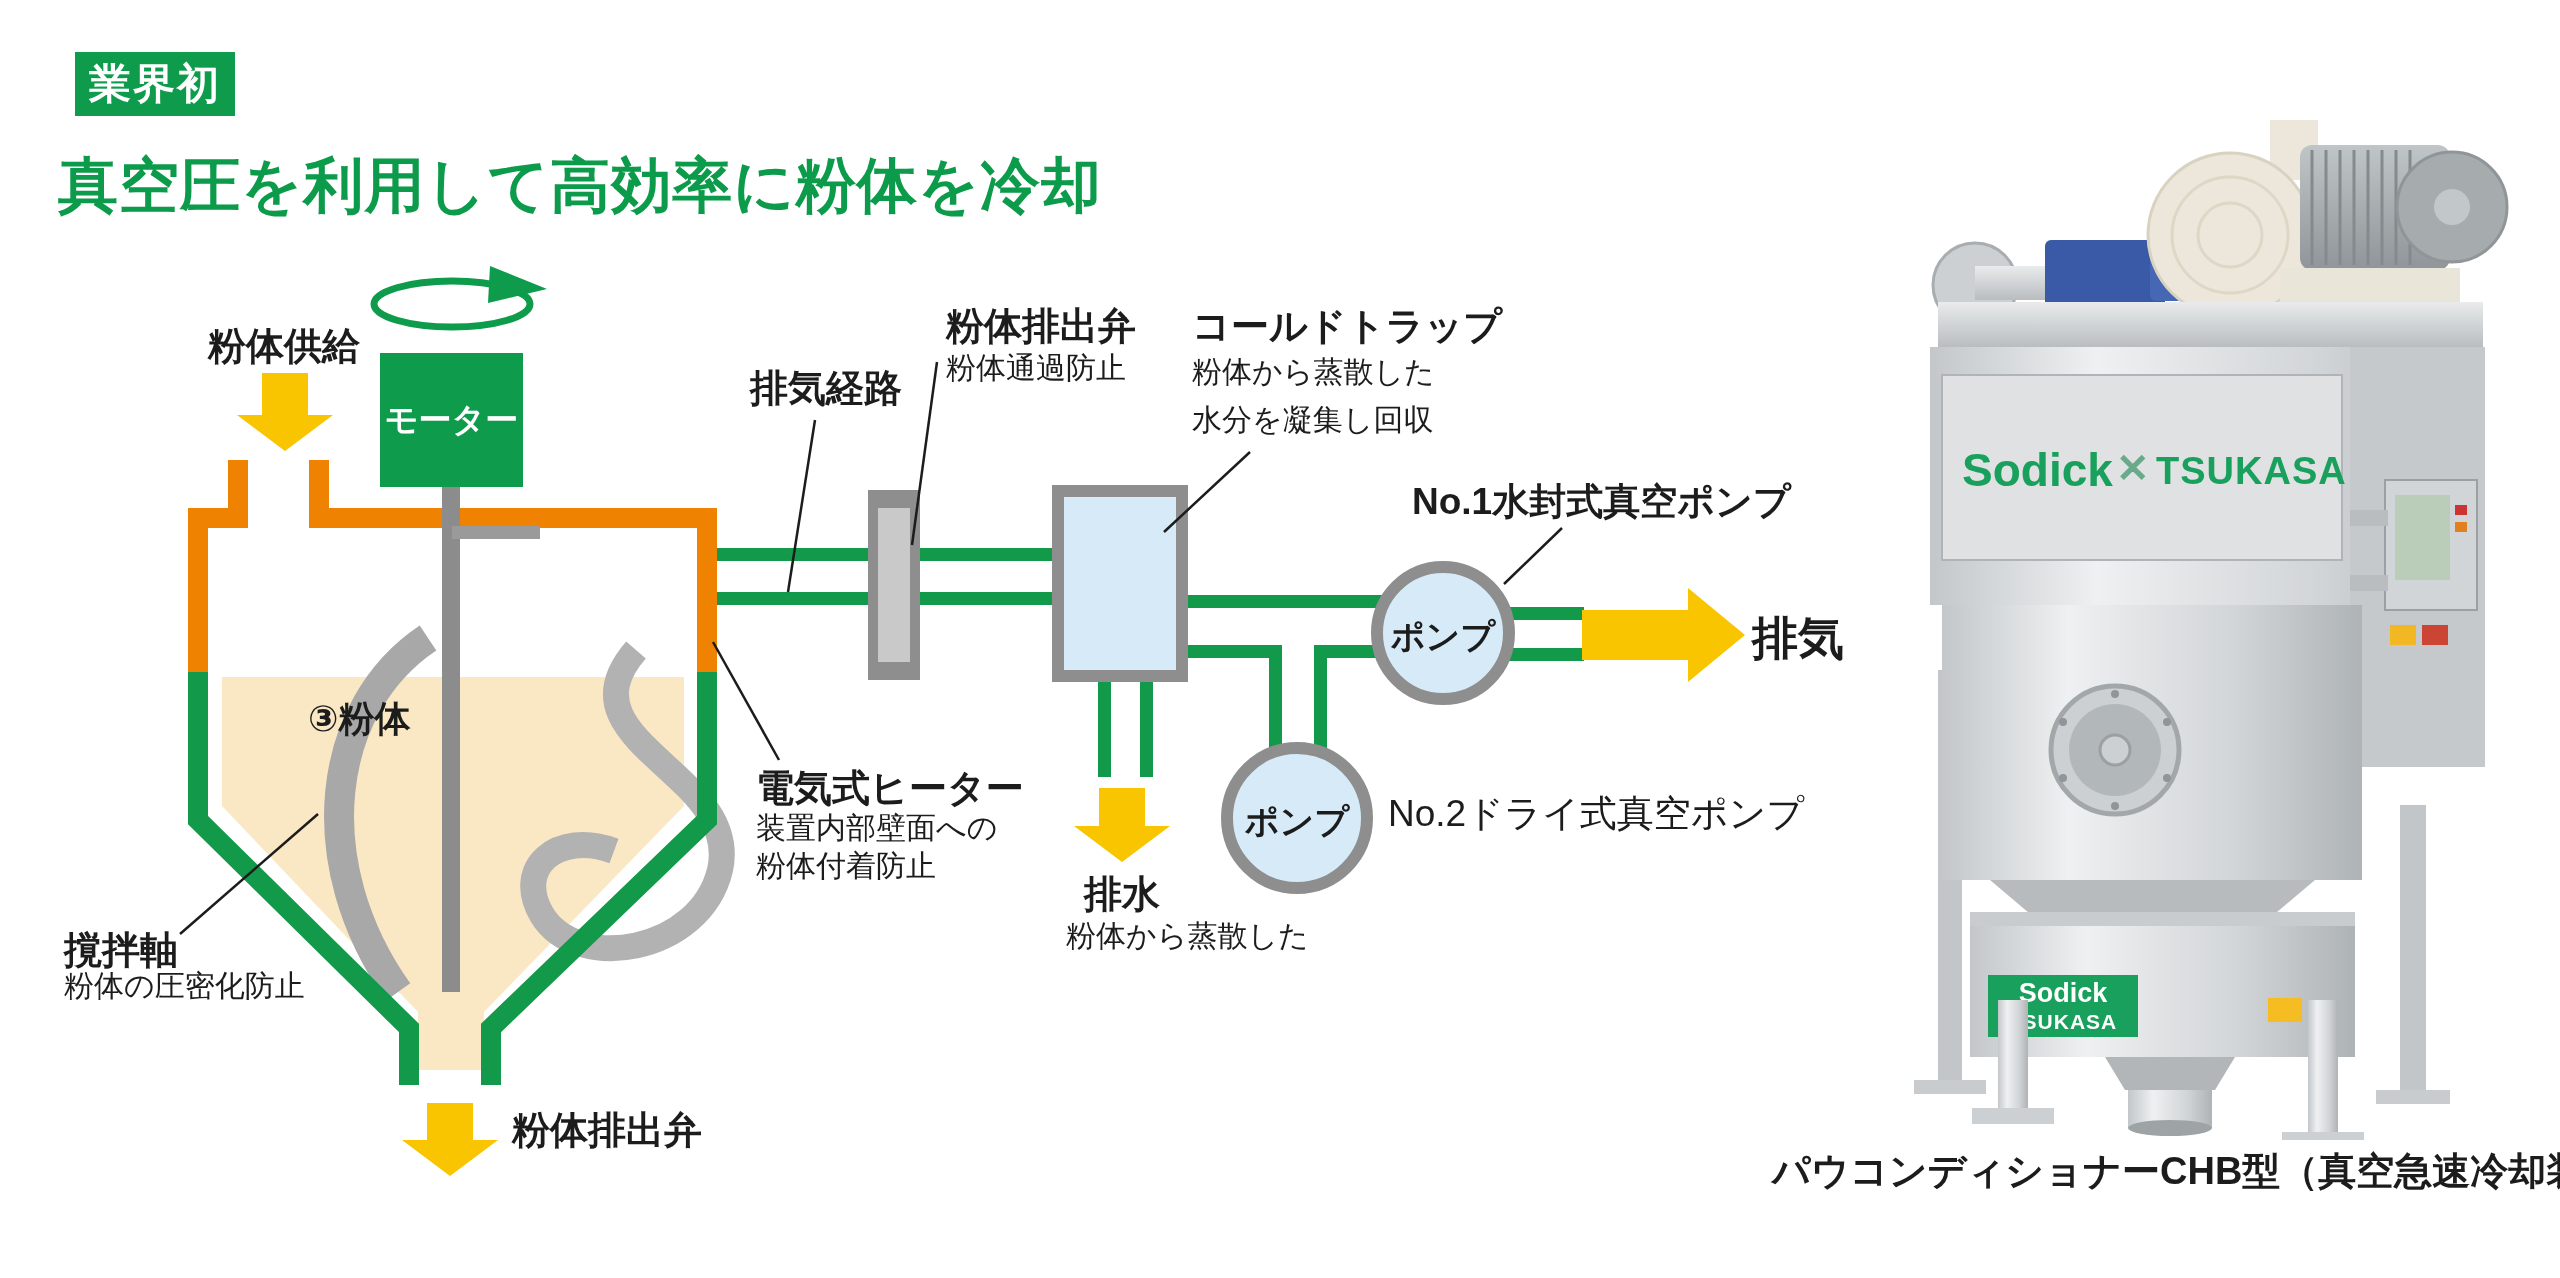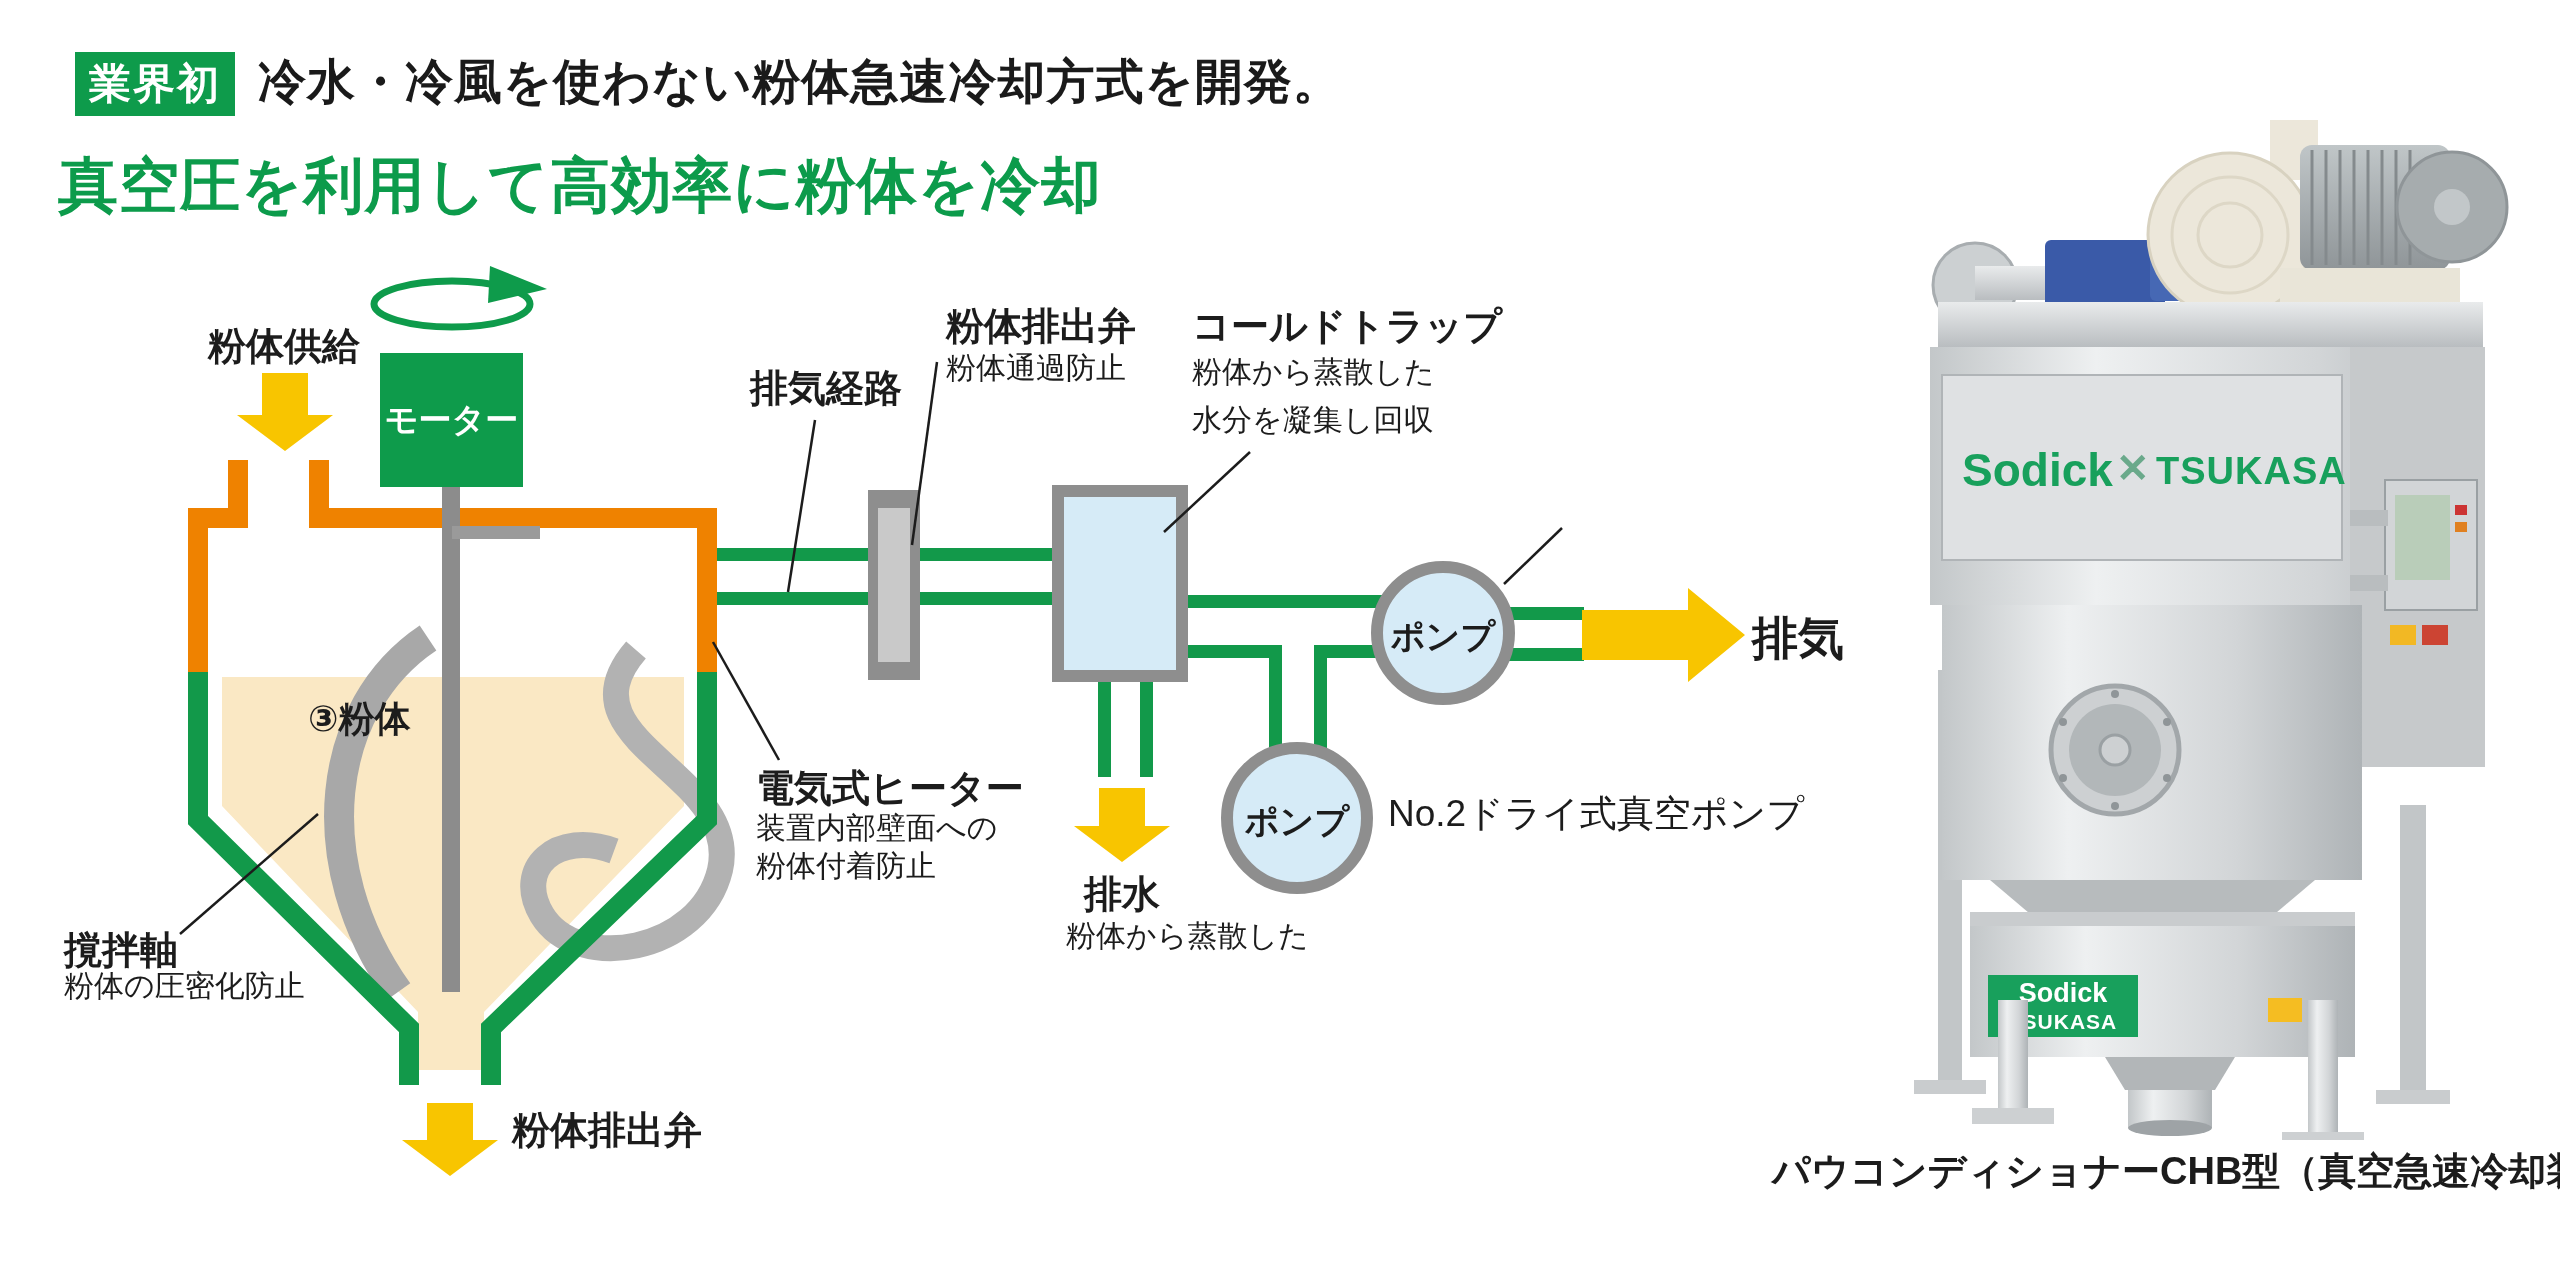--- a/index.html
+++ b/index.html
@@ -18,21 +18,20 @@
   .exhaust-lbl{position:absolute;left:1752px;top:608px;font-size:46px;font-weight:700;color:#1c1c1c;}
   .caption{position:absolute;left:1772px;top:1146px;font-size:38px;font-weight:700;color:#1c1c1c;white-space:nowrap;}
   svg{position:absolute;left:0;top:0;}
 </style>
 </head>
 <body>
 
 <div id="canvas">
 
   <div class="badge">業界初</div>
-  <div class="title-black">冷水・冷風を使わない粉体急速冷却方式を開発。</div>
   <div class="title-green">真空圧を利用して高効率に粉体を冷却</div>
 
   <svg width="2560" height="1278" viewBox="0 0 2560 1278">
 
     <polygon fill="#FAE8C4" points="222,677 684,677 684,806 484,1012 484,1070 418,1070 418,1012 222,806"></polygon>
 
     <g fill="none" stroke-linecap="butt">
       <path d="M 428,638 C 326,706 306,862 398,992" stroke="#A8A8A8" stroke-width="30"></path>
       <path d="M 636,650 C 556,742 742,772 720,870 C 700,953 577,973 542,915 C 514,868 557,830 614,851" stroke="#B2B2B2" stroke-width="26"></path>
     </g>
@@ -118,20 +117,21 @@
   <div class="lbl t" style="left:946px;top:306px;">粉体排出弁</div>
   <div class="lbl s" style="left:946px;top:352px;">粉体通過防止</div>
   <div class="lbl t" style="left:756px;top:768px;">電気式ヒーター</div>
   <div class="lbl s" style="left:756px;top:812px;">装置内部壁面への</div>
   <div class="lbl s" style="left:756px;top:850px;">粉体付着防止</div>
   <div class="lbl t" style="left:1192px;top:306px;">コールドトラップ</div>
   <div class="lbl s" style="left:1192px;top:356px;">粉体から蒸散した</div>
   <div class="lbl s" style="left:1192px;top:404px;">水分を凝集し回収</div>
   <div class="lbl t" style="left:1084px;top:874px;">排水</div>
   <div class="lbl s" style="left:1066px;top:920px;">粉体から蒸散した</div>
+  <div class="lbl" style="left:1412px;top:482px;font-size:37px;font-weight:700;">No.1水封式真空ポンプ</div>
   <div class="lbl" style="left:1388px;top:794px;font-size:37px;font-weight:400;">No.2ドライ式真空ポンプ</div>
   <div class="pump-lbl" style="left:1363px;top:614px;">ポンプ</div>
   <div class="pump-lbl" style="left:1217px;top:799px;">ポンプ</div>
   <div class="exhaust-lbl">排気</div>
 
   <svg style="left:1880px;top:50px;" width="680" height="1090" viewBox="0 0 680 1090">
     <defs>
       <linearGradient id="mv" x1="0" y1="0" x2="1" y2="0">
         <stop offset="0" stop-color="#c3c7c9"></stop>
           <stop offset="0.3" stop-color="#eef0f1"></stop>

